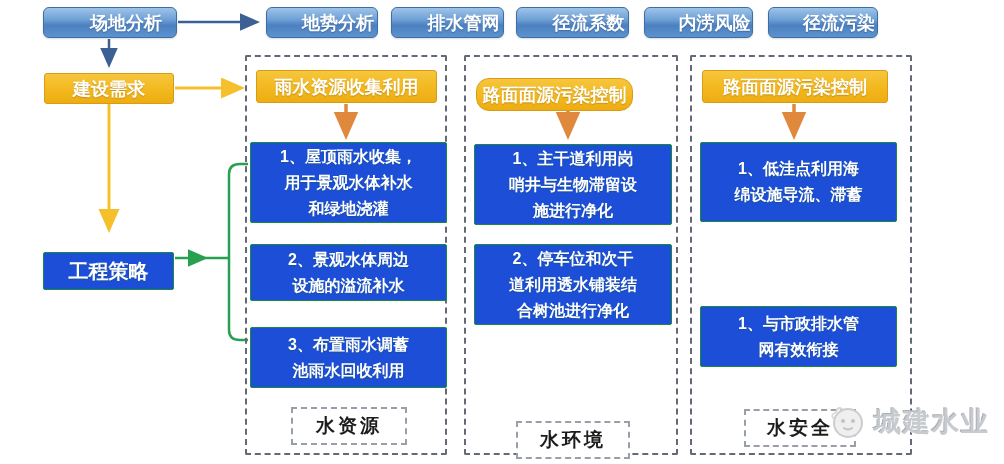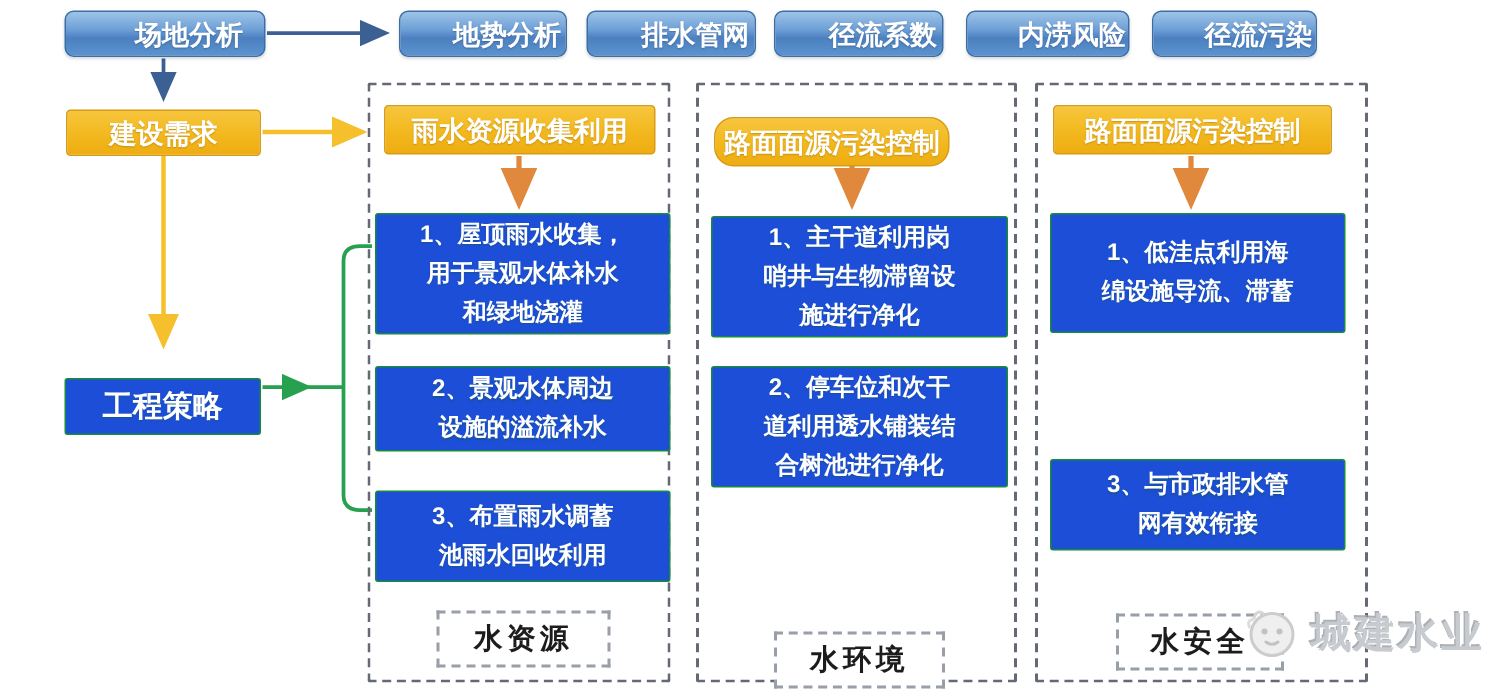--- a/index.html
+++ b/index.html
@@ -137,21 +137,21 @@
 
   <div class="box green c2-b1">1、主干道利用岗
 哨井与生物滞留设
 施进行净化</div>
   <div class="box green c2-b2">2、停车位和次干
 道利用透水铺装结
 合树池进行净化</div>
 
   <div class="box green c3-b1">1、低洼点利用海
 绵设施导流、滞蓄</div>
-  <div class="box green c3-b3">3、与市政排水管
+  <div class="box green c3-b3">1、与市政排水管
 网有效衔接</div>
 
   <div class="cat l-col1">水资源</div>
   <div class="cat l-col2">水环境</div>
   <div class="cat l-col3">水安全</div>
 
   <div class="wm">
     <svg class="wm-icon" viewBox="0 0 36 36">
       <circle cx="18" cy="19" r="14" fill="#efefef" stroke="#cccccc" stroke-width="2"></circle>
       <path d="M6,8 Q8,2 12,5" fill="none" stroke="#d6d6d6" stroke-width="2" stroke-linecap="round"></path>

